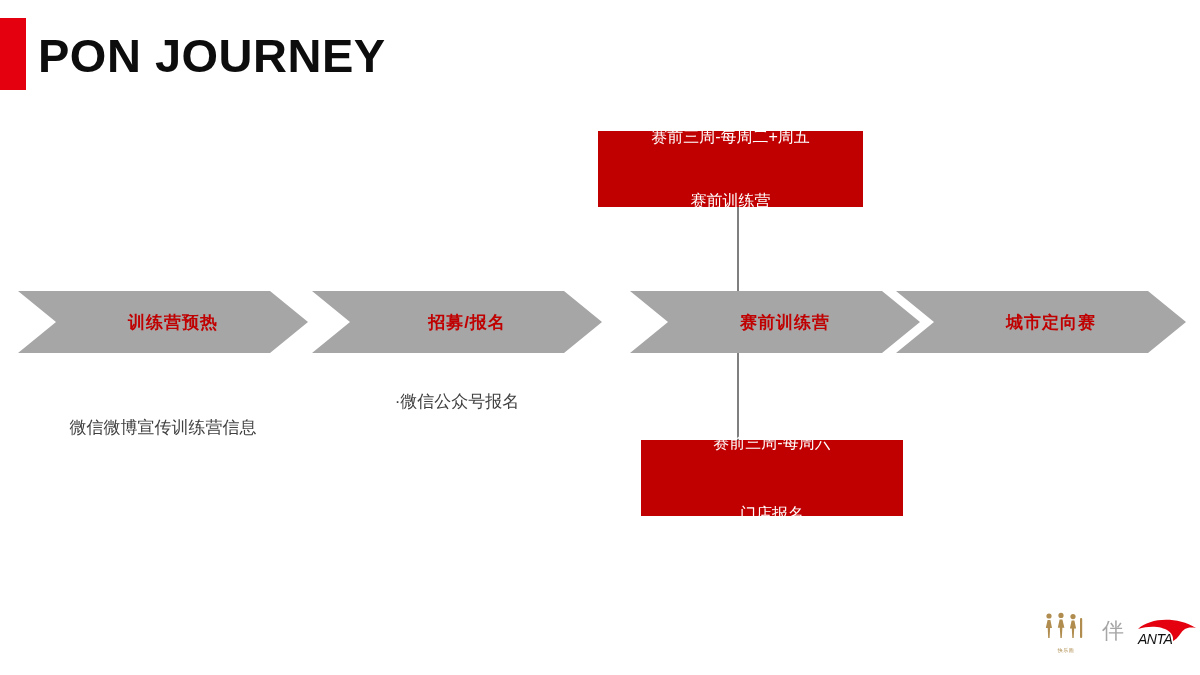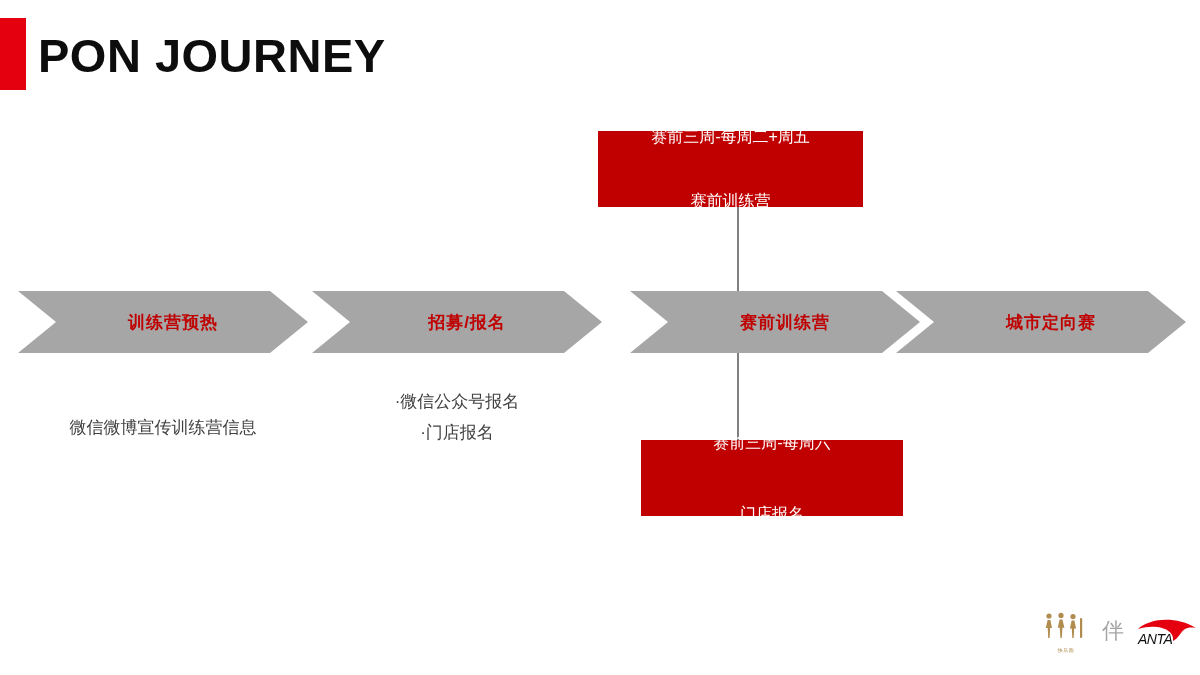--- a/index.html
+++ b/index.html
@@ -232,21 +232,20 @@
   <div class="chevron" id="chevron-3">
     <span class="chevron-label">城市定向赛</span>
   </div>
 </div>
 
 <div class="caption" id="caption-0">
   <div>微信微博宣传训练营信息</div>
 </div>
 <div class="caption" id="caption-1">
   <div>·微信公众号报名</div>
-  <div>·门店报名</div>
 </div>
 
 <div id="footer-logos">
 
   <div id="logo-partner">
     <svg width="52" height="28" viewBox="0 0 52 28">
       <g fill="#b08d4f">
         <circle cx="9" cy="4" r="2.6"></circle>
         <path d="M7.6 8 h2.8 l1.6 8 h-1.9 l-0.5 10 h-1.4 l-0.5 -10 h-1.9 z"></path>
         <circle cx="21" cy="3.4" r="2.6"></circle>

